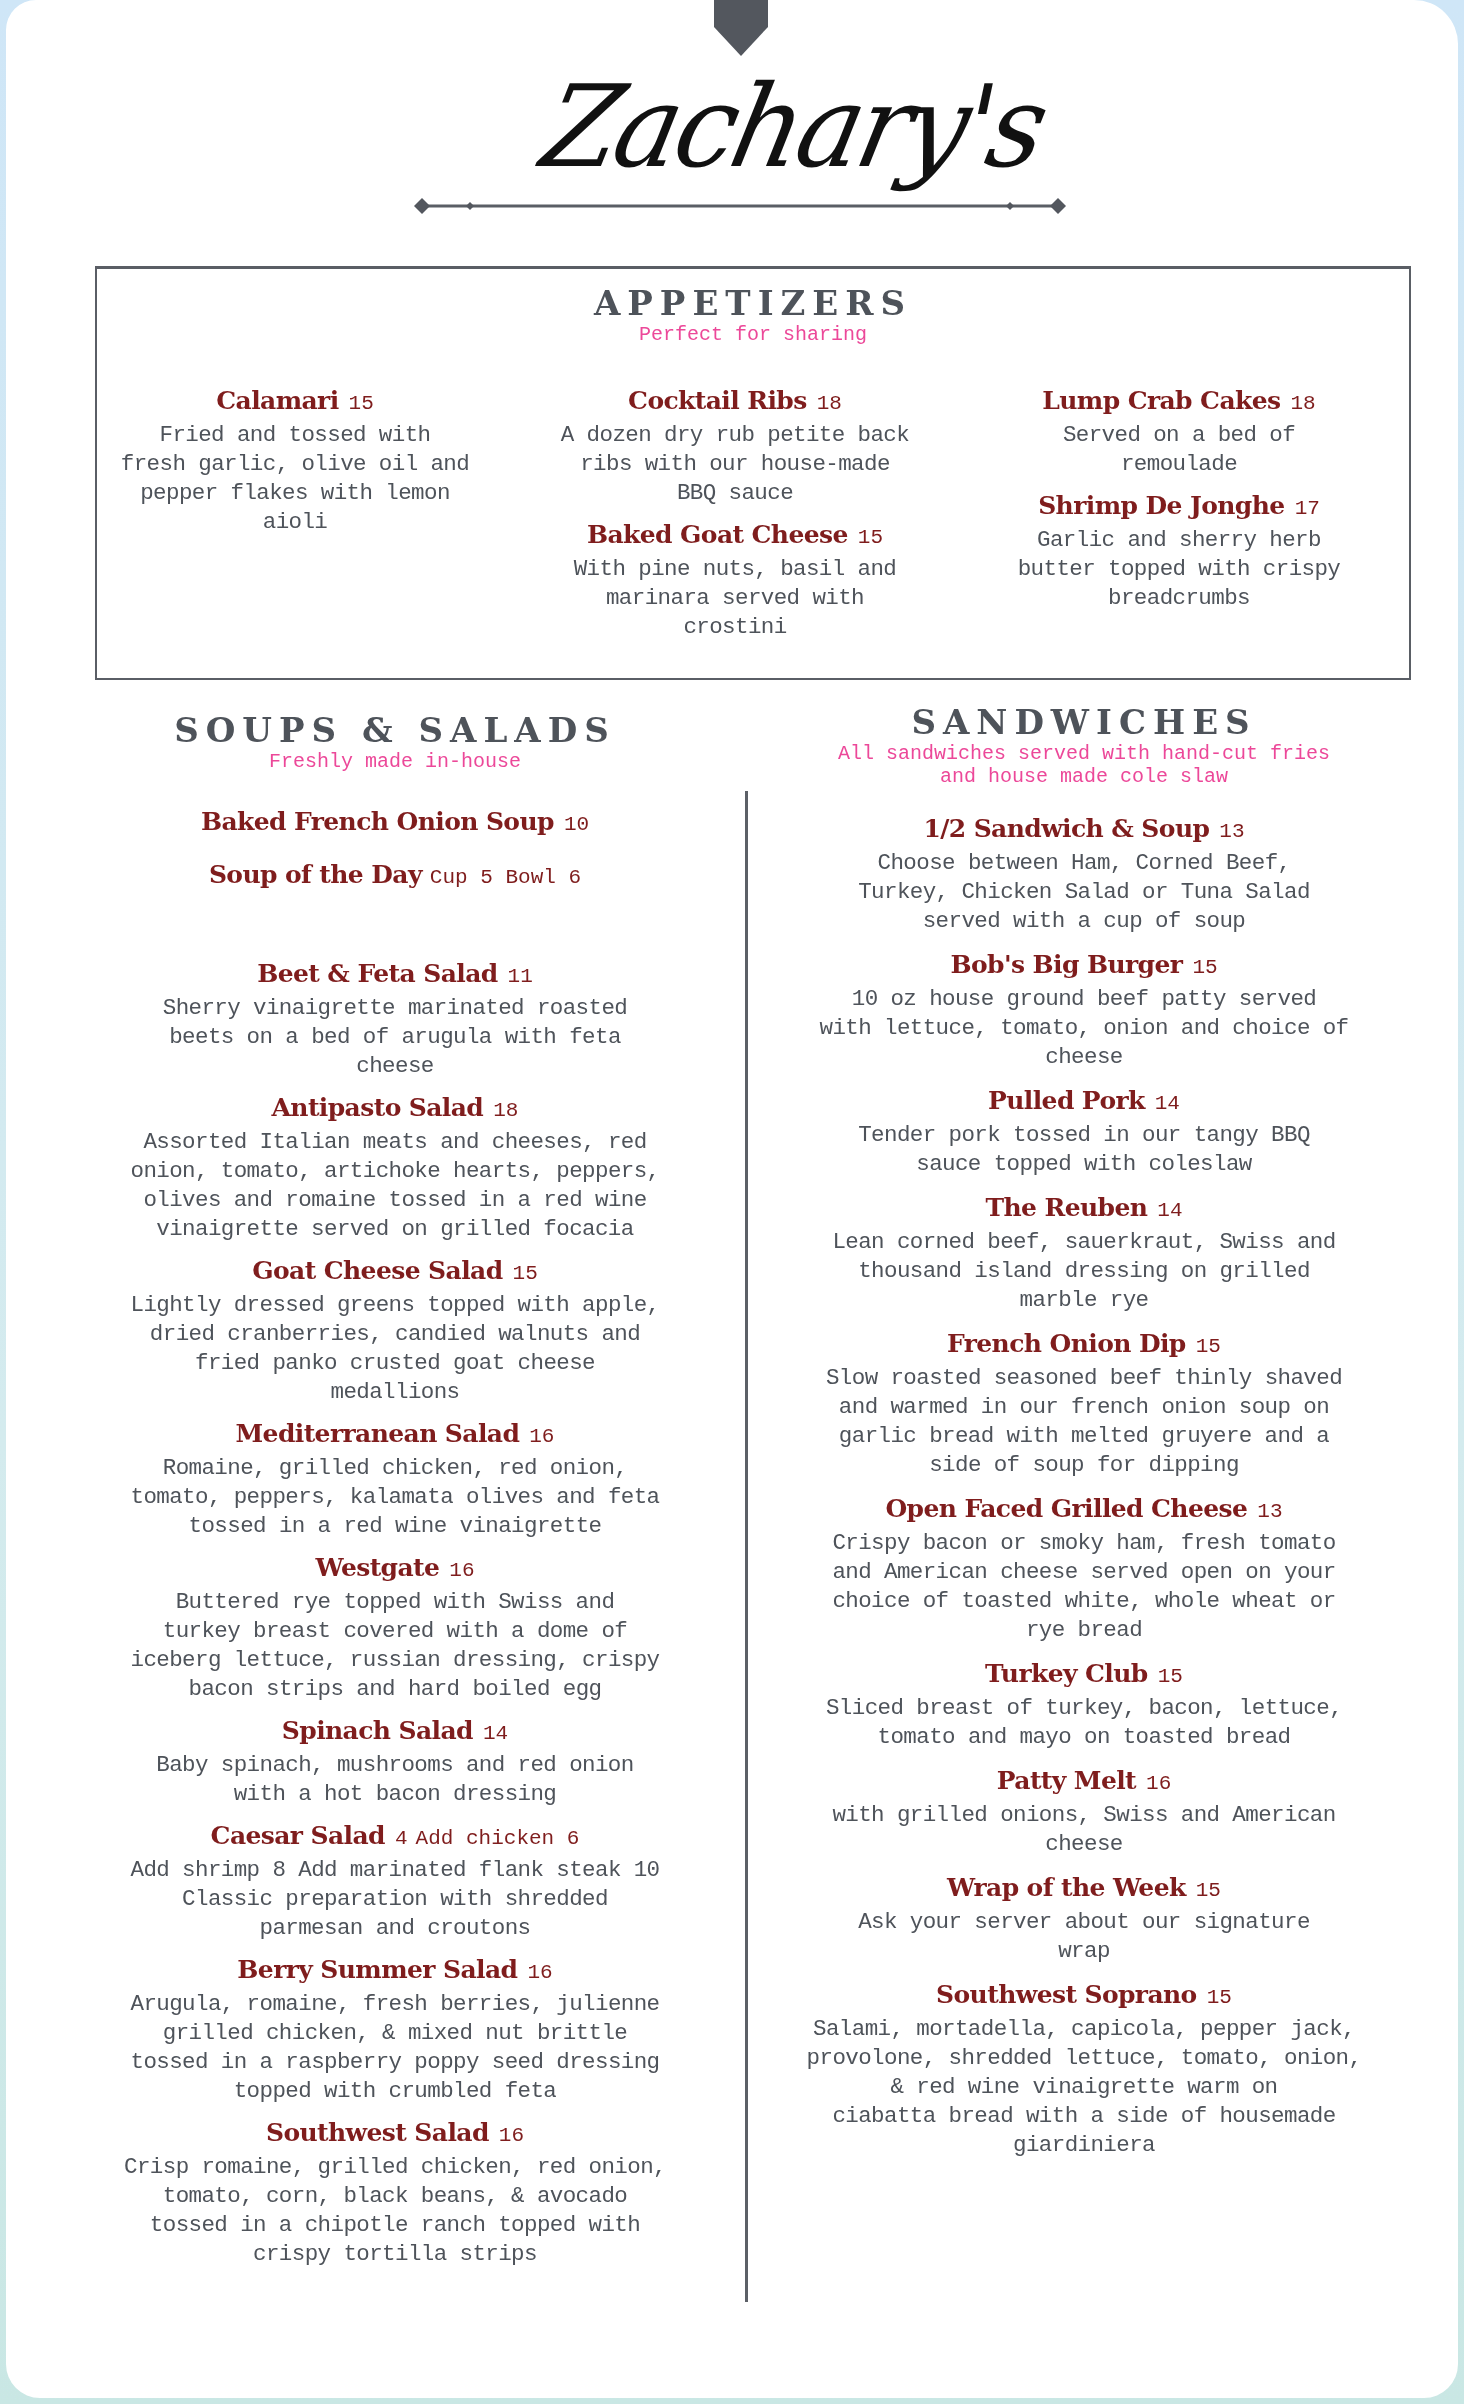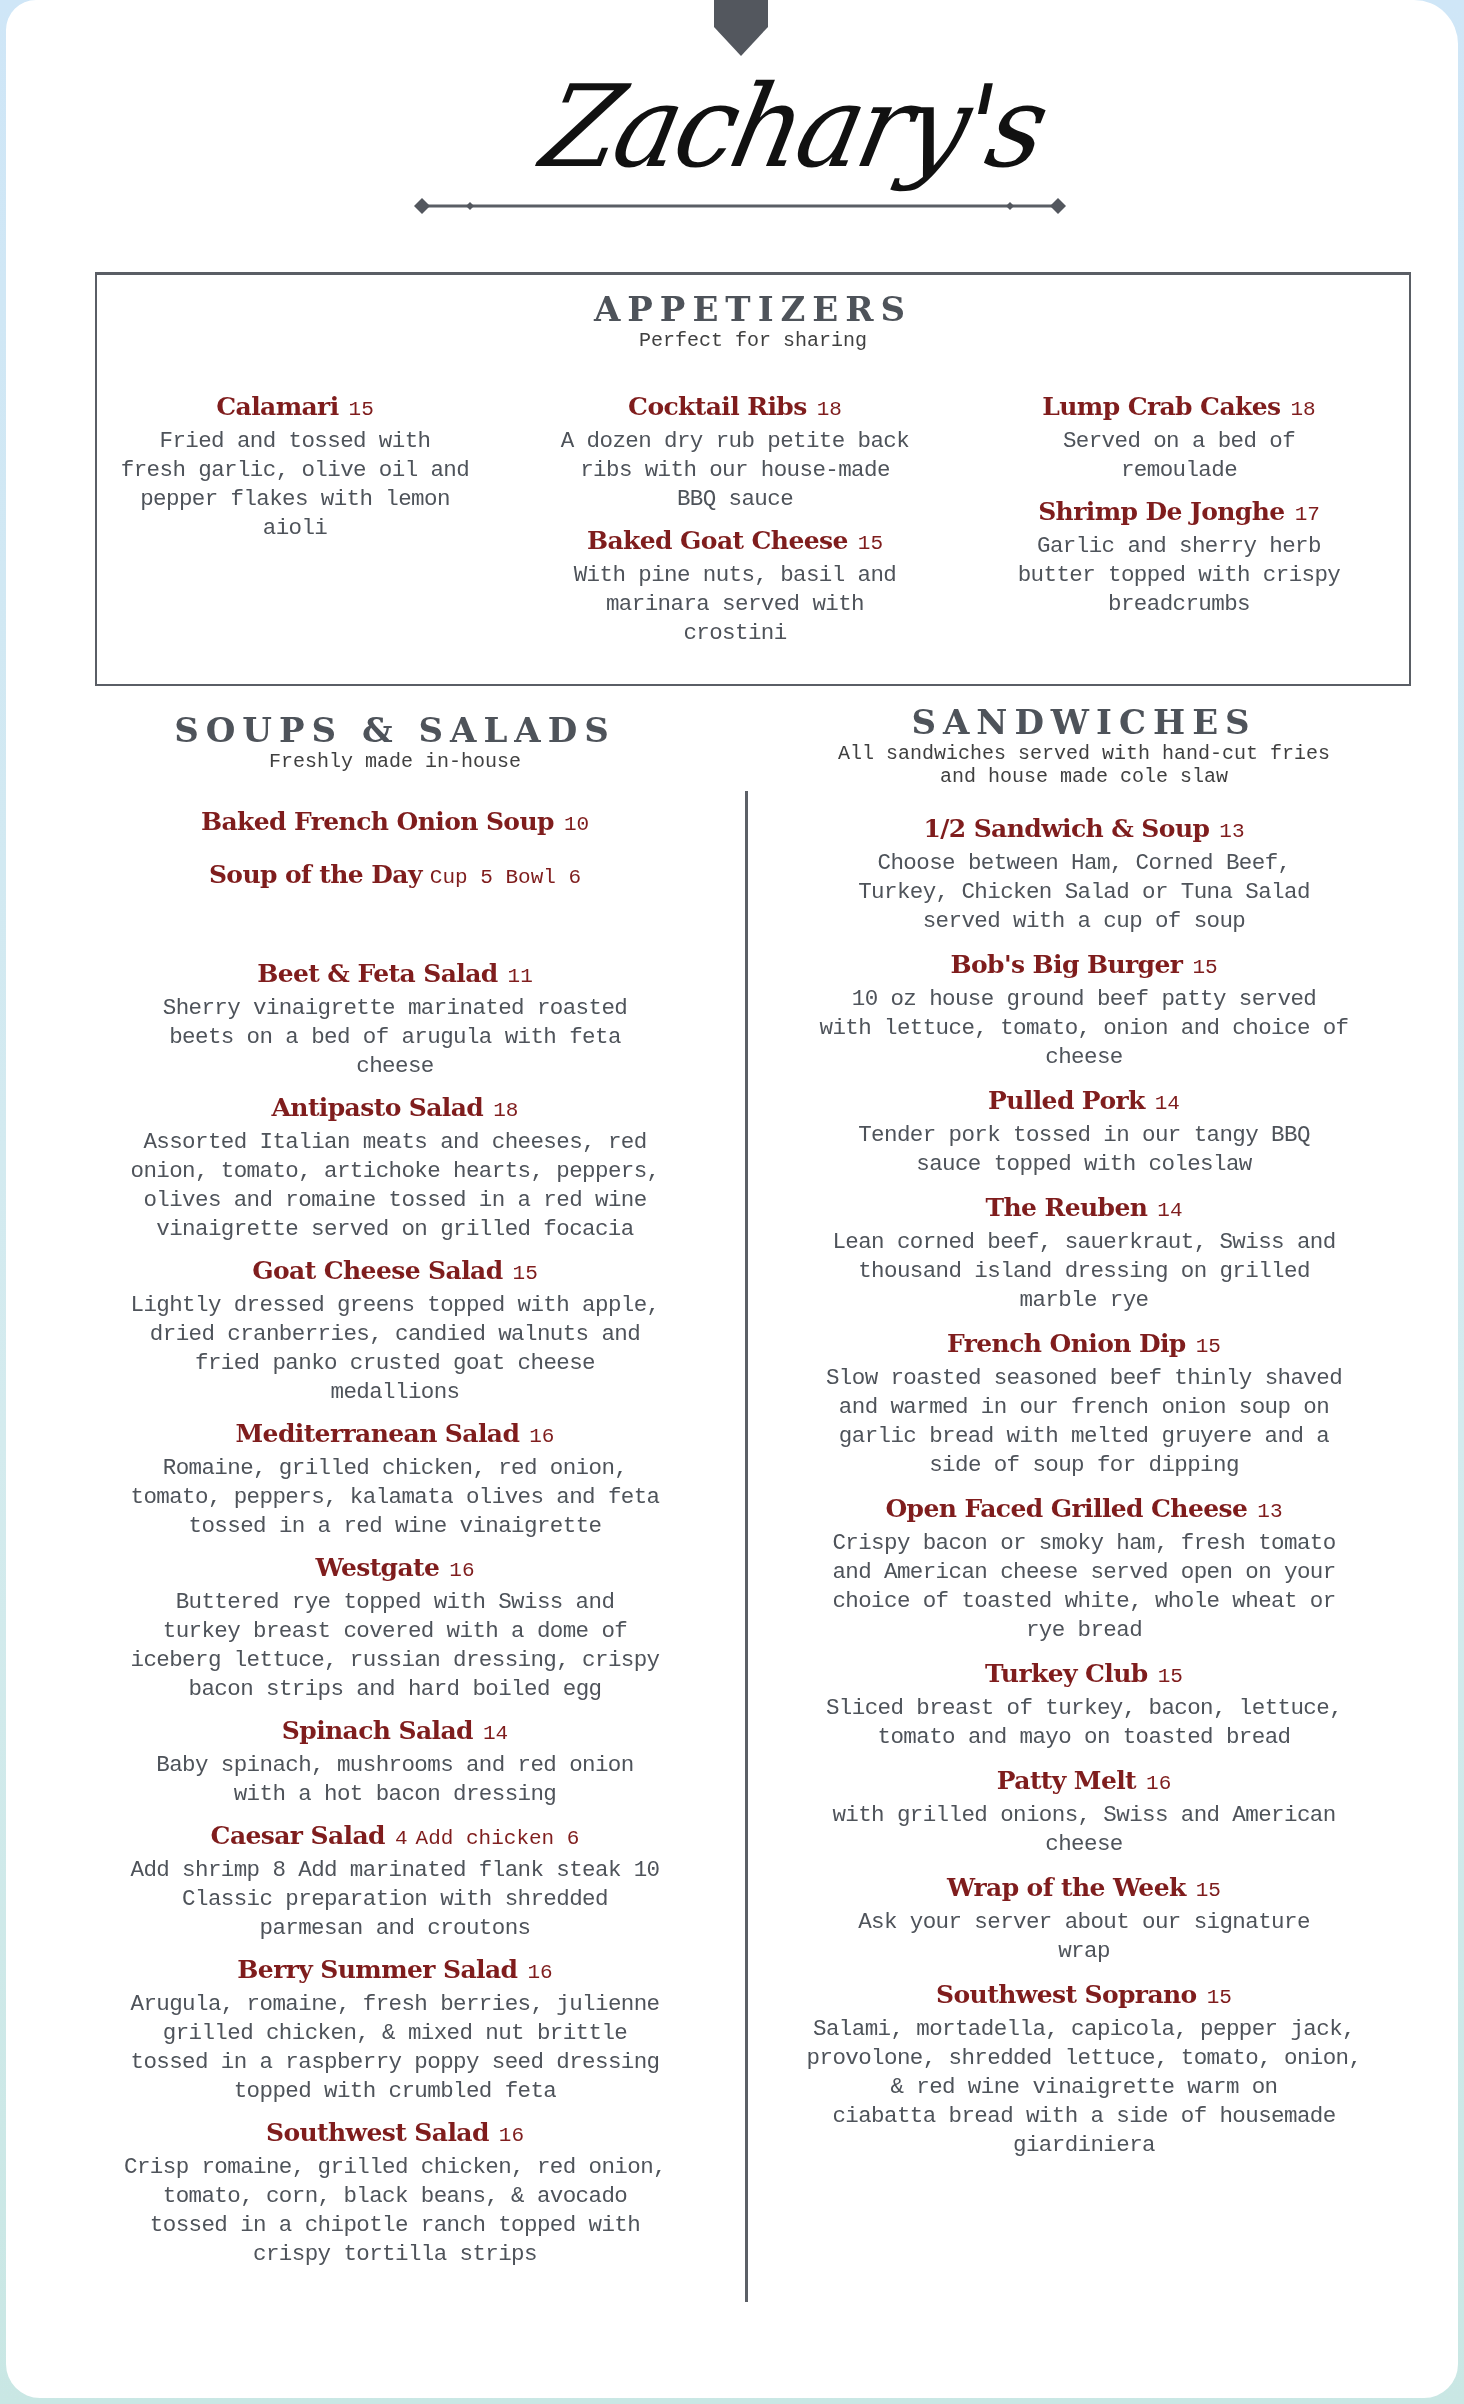--- a/index.html
+++ b/index.html
@@ -24,31 +24,31 @@
     position:absolute; left:540px; top:52px; width:400px; height:150px;
     text-align:center;
     font-family:"DejaVu Serif", serif; font-style:italic;
     font-size:108px; line-height:150px; color:#111;
     letter-spacing:-4px; transform: skewX(-12deg) scaleY(1.05);
   }
   .rule {
     position:absolute; left:408px; top:198px; width:652px; height:16px;
   }
   .apps-box {
-    position:absolute; left:89px; top:272px; width:1312px; height:409px;
+    position:absolute; left:89px; top:266px; width:1312px; height:409px;
     border:2px solid #5a5e65; border-top-width:3px;
   }
   .sec-title {
     text-align:center; font-weight:bold; color:#4e535a;
     font-family:"DejaVu Serif", serif;
     font-size:34px; letter-spacing:7px; line-height:40px; margin:0;
   }
   .sec-sub {
     text-align:center; font-family:"Liberation Mono","DejaVu Sans Mono", monospace;
-    font-size:20px; line-height:23px; color:#404040; margin:0;
+    font-size:20px; line-height:23px; color:#ec4899; margin:0;
   }
   .col {
     position:absolute; text-align:center;
   }
   .item { margin:0; }
   .item-title {
     font-family:"DejaVu Serif", serif; font-weight:bold;
     font-size:25px; line-height:34px; color:#7f1d1d;
     letter-spacing:-0.6px; display:block;
   }

